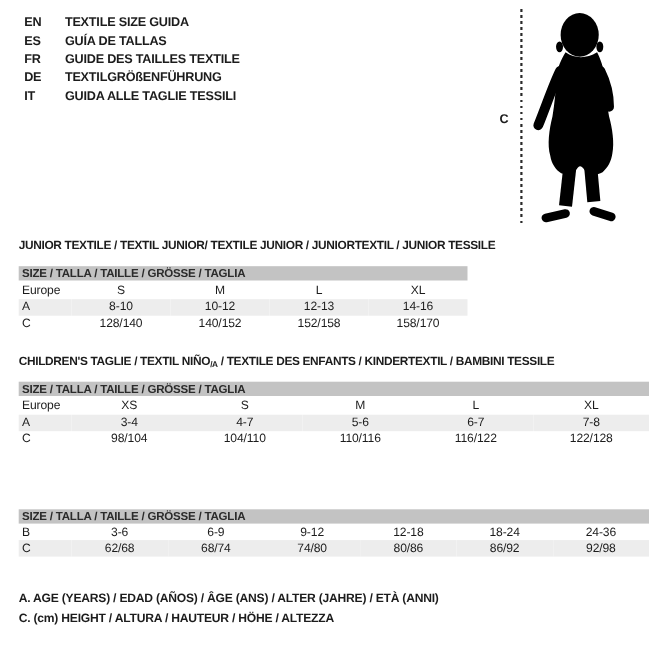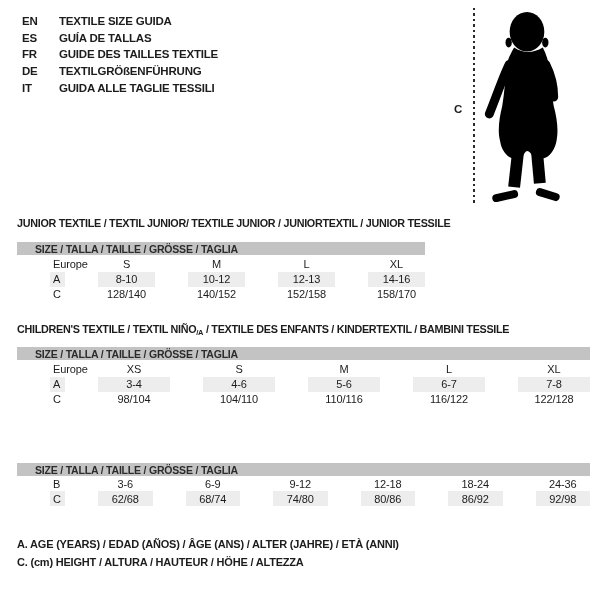--- a/index.html
+++ b/index.html
@@ -23,26 +23,26 @@
   
   .sec-heading{
     position:absolute;left:17px;font-size:10.8px;font-weight:bold;
     letter-spacing:-0.3px;white-space:nowrap;line-height:16.5px;
   }
   .sub{font-size:7.5px;vertical-align:-2px;}
   
   .size-table{position:absolute;left:17px;display:grid;}
   .size-table .bar{
     grid-column:1/-1;background:#c3c3c3;display:flex;align-items:center;
-    padding-left:18px;font-size:10.5px;font-weight:bold;color:#2b2b2b;
+    padding-left:3px;font-size:10.5px;font-weight:bold;color:#2b2b2b;
     letter-spacing:-0.2px;white-space:nowrap;
   }
   .cell{
     display:flex;align-items:center;justify-content:center;
-    font-size:11px;letter-spacing:-0.1px;white-space:nowrap;margin-left:33px;
+    font-size:11px;letter-spacing:-0.1px;white-space:nowrap;
   }
   .cell.label{justify-content:flex-start;padding-left:3px;}
   .cell.alt{background:#ededed;}
   
   .footnotes{position:absolute;left:17px;top:536px;}
   .footnote{font-size:11px;font-weight:bold;letter-spacing:-0.2px;line-height:17.6px;white-space:nowrap;}
 </style>
 </head>
 <body>
 
@@ -116,32 +116,32 @@
     <div class="cell alt">10-12</div>
     <div class="cell alt">12-13</div>
     <div class="cell alt">14-16</div>
     <div class="cell label">C</div>
     <div class="cell">128/140</div>
     <div class="cell">140/152</div>
     <div class="cell">152/158</div>
     <div class="cell">158/170</div>
   </div>
 
-  <div class="sec-heading" style="top:321px;"><span>CHILDREN'S TEXTILE / TEXTIL NIÑO</span><span class="sub">/A</span><span> / TEXTILE DES ENFANTS / KINDERTEXTIL / BAMBINI TESSILE</span></div>
+  <div class="sec-heading" style="top:321px;"><span>CHILDREN'S TAGLIE / TEXTIL NIÑO</span><span class="sub">/A</span><span> / TEXTILE DES ENFANTS / KINDERTEXTIL / BAMBINI TESSILE</span></div>
   <div class="size-table" style="top:347px;width:573px;grid-template-columns:48px repeat(5,1fr);grid-template-rows:13px 17px 14.5px 15px;">
     <div class="bar">SIZE / TALLA / TAILLE / GRÖSSE / TAGLIA</div>
     <div class="cell label">Europe</div>
     <div class="cell">XS</div>
     <div class="cell">S</div>
     <div class="cell">M</div>
     <div class="cell">L</div>
     <div class="cell">XL</div>
     <div class="cell label alt">A</div>
     <div class="cell alt">3-4</div>
-    <div class="cell alt">4-6</div>
+    <div class="cell alt">4-7</div>
     <div class="cell alt">5-6</div>
     <div class="cell alt">6-7</div>
     <div class="cell alt">7-8</div>
     <div class="cell label">C</div>
     <div class="cell">98/104</div>
     <div class="cell">104/110</div>
     <div class="cell">110/116</div>
     <div class="cell">116/122</div>
     <div class="cell">122/128</div>
   </div>

